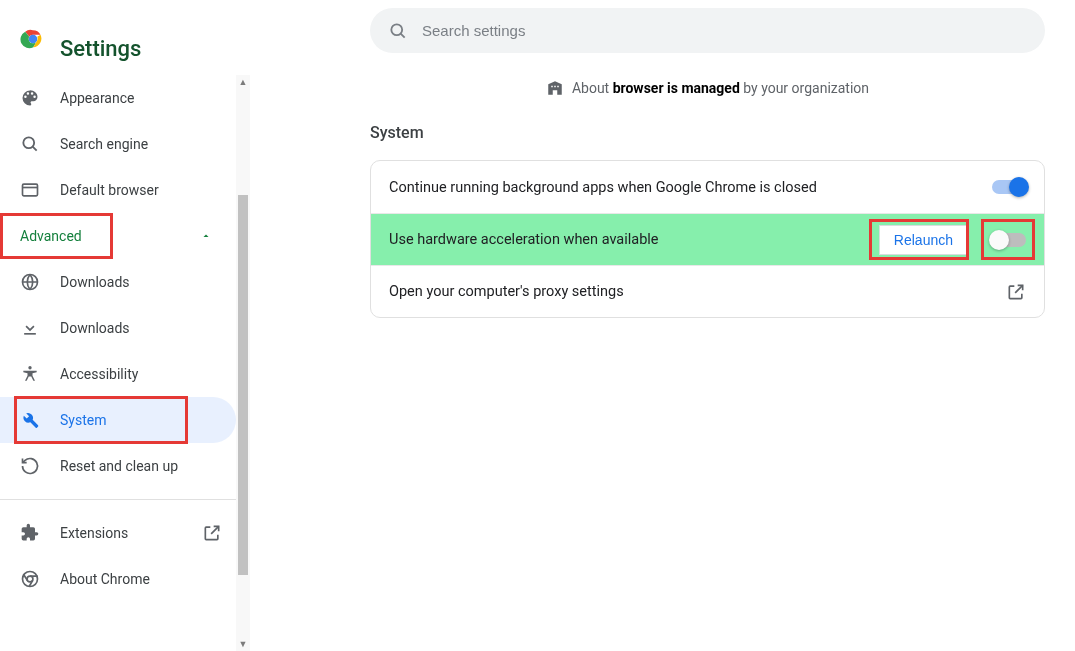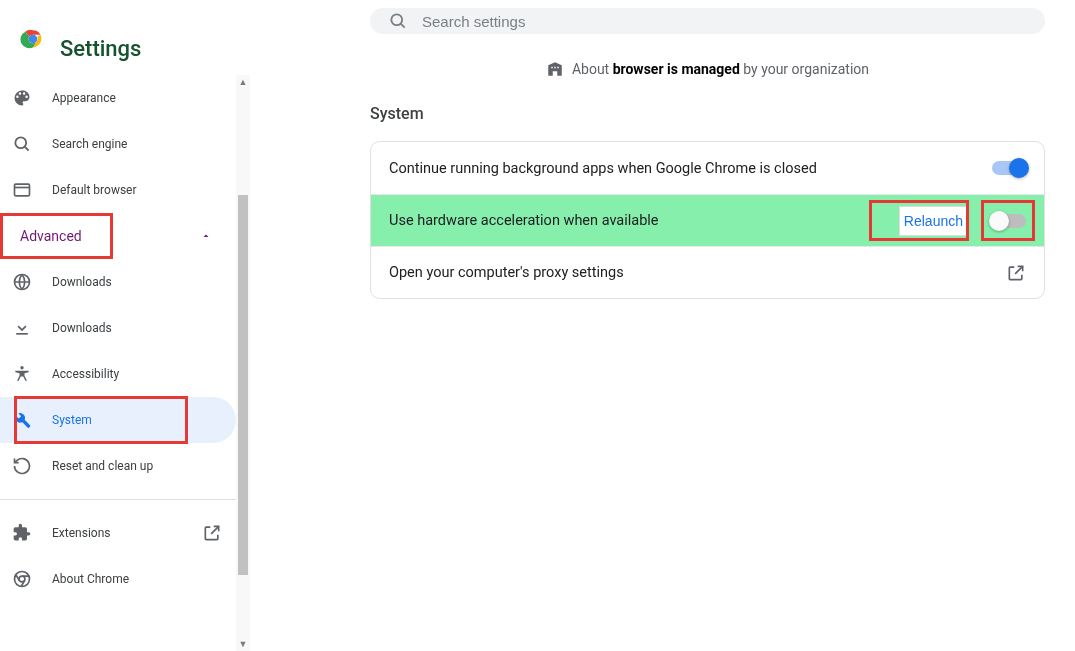--- a/index.html
+++ b/index.html
@@ -40,27 +40,27 @@
   }
   .sidebar-scroll {
     position: relative;
     flex: 1;
     padding-right: 14px;
   }
   .nav-item {
     display: flex;
     align-items: center;
     height: 46px;
-    padding-left: 12px;
+    padding-left: 20px;
     gap: 20px;
     color: #3c4043;
     cursor: pointer;
     border-top-right-radius: 24px;
     border-bottom-right-radius: 24px;
-    font-size: 12px;
+    font-size: 14px;
   }
   .nav-item .ic {
     width: 20px; height: 20px;
     display: flex; align-items: center; justify-content: center;
     color: #5f6368;
   }
   .nav-item.selected {
     background: #e8f0fe;
     color: #1a73e8;
   }
@@ -69,21 +69,21 @@
     margin-left: auto;
     margin-right: 14px;
     color: #5f6368;
   }
   .nav-section {
     display: flex;
     align-items: center;
     height: 46px;
     padding: 0 24px 0 20px;
     gap: 12px;
-    color: #701a75;
+    color: #15803d;
     cursor: pointer;
     font-size: 14px;
     justify-content: space-between;
   }
   .nav-divider {
     height: 1px; background: #e0e0e0; margin: 10px 0;
   }
   .scrollbar-track {
     position: absolute;
     top: 0; right: 0; width: 14px; bottom: 0;
@@ -99,21 +99,21 @@
   .scrollbar-thumb {
     position: absolute; left: 2px; right: 2px;
     top: 120px; height: 380px;
     background: #c1c1c1;
   }
   
   .main { flex: 1; display: flex; flex-direction: column; padding: 8px 30px 0 120px; }
   .search-box {
     background: #f1f3f4;
     border-radius: 48px;
-    height: 26px;
+    height: 45px;
     display: flex; align-items: center;
     padding: 0 18px;
     gap: 14px;
     width: 675px;
   }
   .search-box .ic { color: #7a7f85; }
   .search-box input {
     border: none; outline: none; background: transparent;
     font-size: 15px; color: #202124; flex: 1;
   }
@@ -147,21 +147,21 @@
     gap: 24px;
     border-top: 1px solid #e8e8e8;
     font-size: 14.5px;
     color: #202124;
   }
   .setting-row:first-child { border-top: none; }
   .setting-row.highlight-bg { background: #86efac; }
   .setting-row .label { flex: 1; }
   .relaunch-btn {
     border: 1px solid #dadce0;
-    padding: 6px 4px;
+    padding: 6px 14px;
     border-radius: 0;
     color: #1a73e8;
     font-size: 14px;
     font-weight: 500;
     background: #fff;
     cursor: pointer;
   }
   .toggle {
     position: relative; width: 34px; height: 14px;
     border-radius: 8px;

